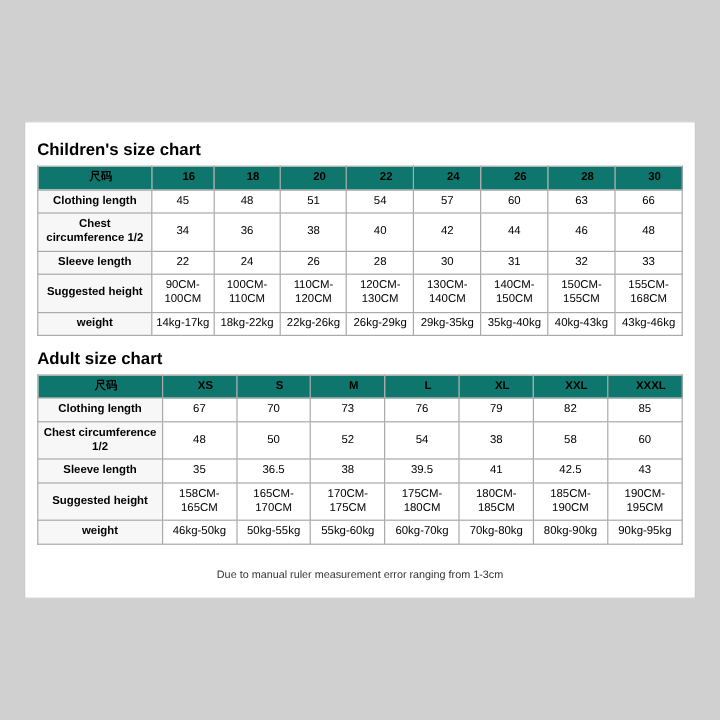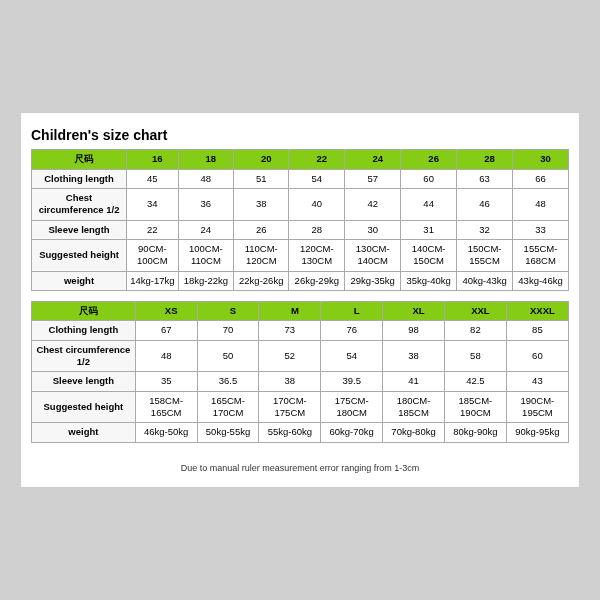--- a/index.html
+++ b/index.html
@@ -29,21 +29,21 @@
       font-size: 9.5px;
       margin-bottom: 10px;
     }
     th, td {
       border: 1px solid #aaa;
       text-align: center;
       padding: 3px 2px;
       line-height: 1.3;
     }
     th {
-      background: #84cc16;
+      background: #0f766e;
       font-weight: bold;
       padding-left: 12px;
     }
     .row-header {
       font-weight: bold;
       background: #f7f7f7;
       text-align: center;
     }
     .note {
       text-align: center;
@@ -124,41 +124,42 @@
           <td>22kg-26kg</td>
           <td>26kg-29kg</td>
           <td>29kg-35kg</td>
           <td>35kg-40kg</td>
           <td>40kg-43kg</td>
           <td>43kg-46kg</td>
         </tr>
       </tbody>
   </table>
 
+  <div class="section-title">Adult size chart</div>
   <table>
     <thead>
       <tr id="adult-header-row">
           <th>尺码</th>
           <th>XS</th>
           <th>S</th>
           <th>M</th>
           <th>L</th>
           <th>XL</th>
           <th>XXL</th>
           <th>XXXL</th>
         </tr>
     </thead>
     <tbody id="adult-body">
         <tr>
           <td class="row-header">Clothing length</td>
           <td>67</td>
           <td>70</td>
           <td>73</td>
           <td>76</td>
-          <td>98</td>
+          <td>79</td>
           <td>82</td>
           <td>85</td>
         </tr>
         <tr>
           <td class="row-header">Chest circumference 1/2</td>
           <td>48</td>
           <td>50</td>
           <td>52</td>
           <td>54</td>
           <td>38</td>

